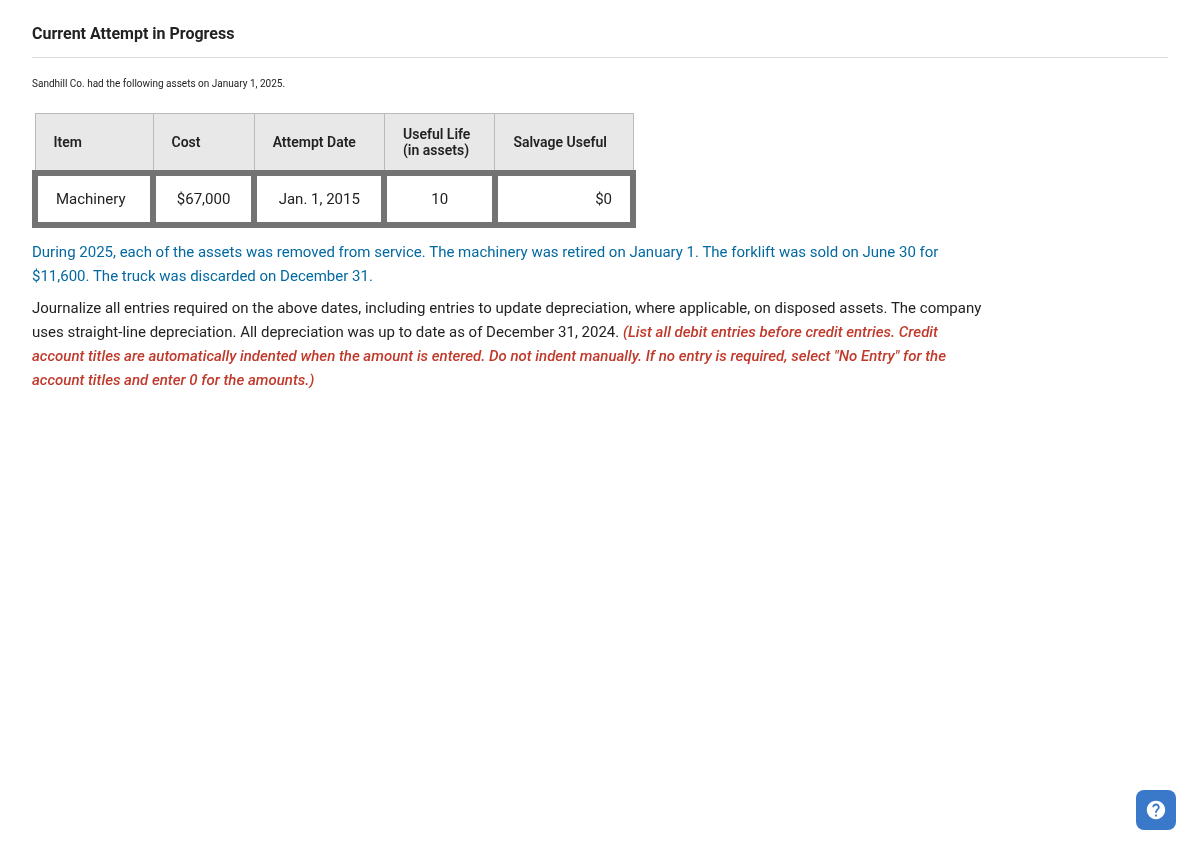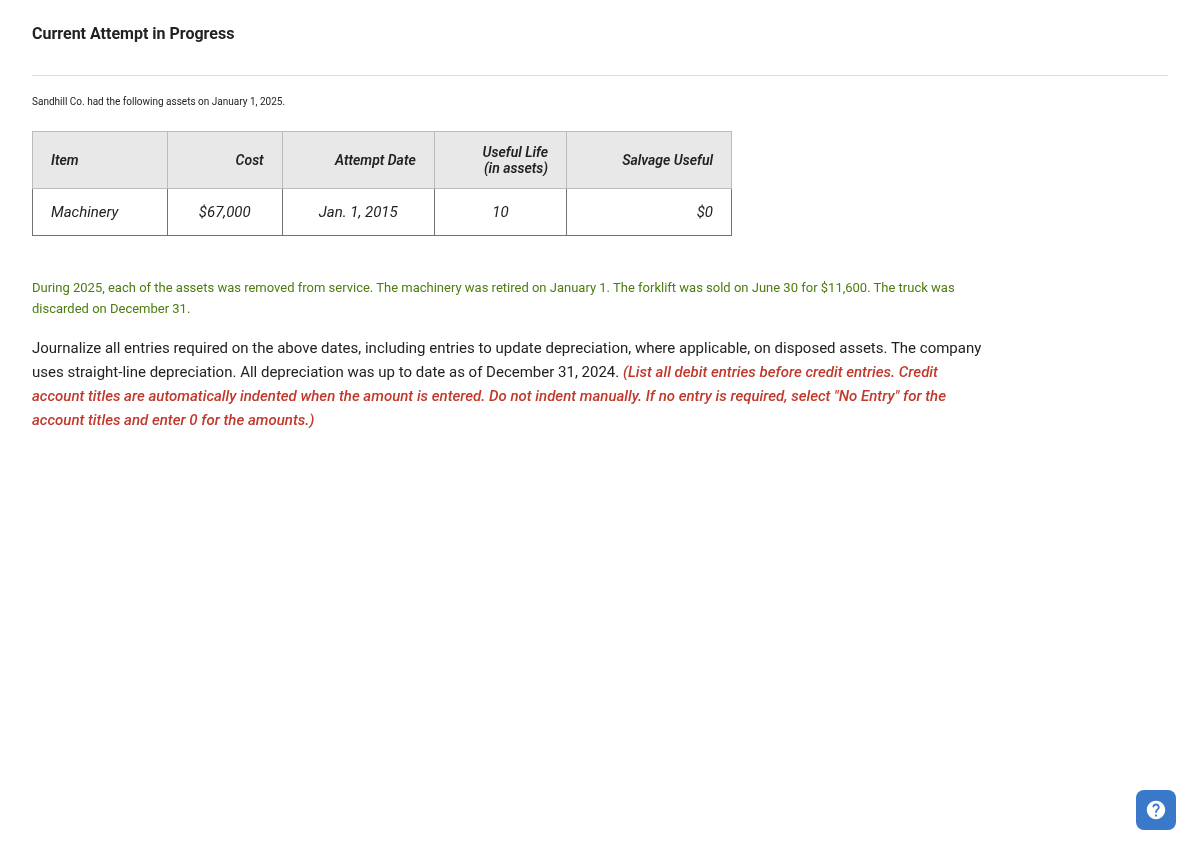--- a/index.html
+++ b/index.html
@@ -21,82 +21,81 @@
       min-height: 854px;
       margin: 0 auto;
       padding: 24px 32px 40px 32px;
       position: relative;
     }
 
     .section-title {
       font-size: 16px;
       font-weight: 700;
       color: #222;
-      padding-bottom: 32px;
+      padding-bottom: 14px;
       border-bottom: 1px solid #ddd;
       margin-bottom: 20px;
     }
 
     .intro-text {
       font-size: 10px;
       color: #222;
       margin-bottom: 24px;
     }
 
     .assets-table {
       border-collapse: collapse;
-      width: 700px;
-      margin-bottom: 42px;
+      width: 604px;
+      margin-bottom: 12px;
       border: 1px solid #bbb;
-      font-style: italic;
     }
 
     .assets-table thead tr {
       background-color: #e8e8e8;
     }
 
     .assets-table th {
       font-weight: 600;
       font-size: 14px;
-      text-align: right;
+      text-align: left;
       padding: 12px 18px;
       border: 1px solid #bbb;
       color: #222;
     }
 
     .assets-table th.left-align {
       text-align: left;
     }
 
     .assets-table td {
       font-size: 15px;
       padding: 14px 18px;
-      border: 1px solid #737373;
+      border: 6px solid #737373;
       text-align: center;
       color: #222;
       background-color: #fff;
     }
 
     .assets-table td.left-align {
       text-align: left;
     }
 
     .assets-table td.right-align {
       text-align: right;
     }
 
     .th-useful-life {
       text-align: center;
     }
 
     .description-text {
-      font-size: 13px;
-      color: #4d7c0f;
+      font-size: 15px;
+      color: #0369a1;
       line-height: 1.6;
-      margin-bottom: 16px;
+      margin-bottom: 8px;
       max-width: 960px;
     }
 
     .instruction-text {
       font-size: 15px;
       color: #222;
       line-height: 1.6;
       max-width: 960px;
       margin-bottom: 30px;
     }

